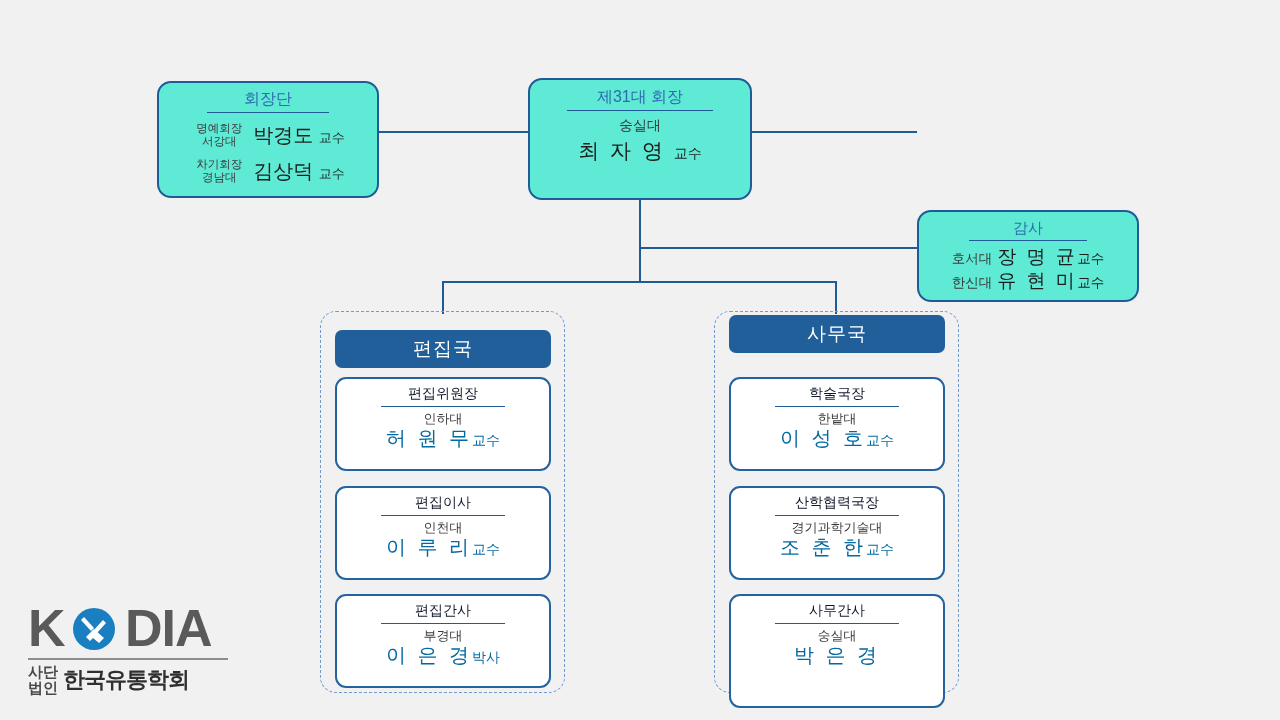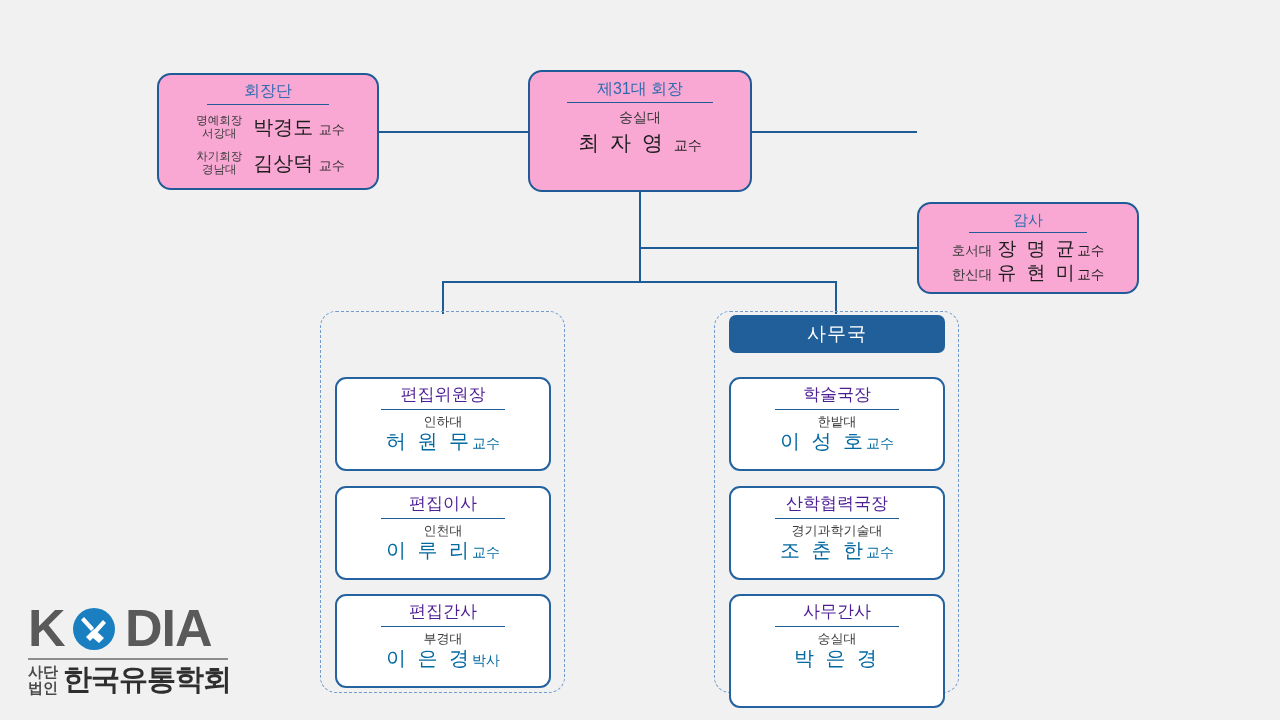--- a/index.html
+++ b/index.html
@@ -19,28 +19,29 @@
     text-align:center;
     font-size:25px;
     color:#2e5f98;
     letter-spacing:.5px;
     white-space:nowrap;
   }
 
   
   .node{
     position:absolute;
-    background:#f9a8d4;
+    background:#5eead4;
     border:2.2px solid #1f5b96;
     border-radius:14px;
     box-sizing:border-box;
     display:flex;
     flex-direction:column;
     align-items:center;
     justify-content:flex-start;
+    margin-top:8px;
   }
   .node .hd{
     font-size:15px;
     color:#2e6bb0;
     line-height:1;
     white-space:nowrap;
   }
   .node .rule{
     height:0;
     border-top:1.6px solid #1f5b96;
@@ -117,21 +118,21 @@
     white-space:nowrap;
   }
   .member{
     position:absolute;
     background:#ffffff;
     border:2.2px solid #2563a0;
     border-radius:11px;
     box-sizing:border-box;
     display:flex;flex-direction:column;align-items:center;padding-top:7px;
   }
-  .member .m-role{font-size:17px;color:#4c1d95;line-height:1;white-space:nowrap;}
+  .member .m-role{font-size:14px;color:#0f172a;line-height:1;white-space:nowrap;}
   .member .m-rule{height:0;border-top:1.5px solid #1f5b96;margin:6px 0 5px 0;width:124px;}
   .member .m-univ{font-size:13px;color:#3a3a3a;line-height:1.1;white-space:nowrap;}
   .member .m-name{font-size:20px;color:#0369a1;letter-spacing:3px;line-height:1.25;white-space:nowrap;}
   .member .m-name .suffix{font-size:14px;letter-spacing:0;}
 
   
   #logo{position:absolute;left:28px;top:602px;width:208px;height:92px;}
   .logo-top{position:relative;height:52px;}
   .logo-k{
     position:absolute;left:0;top:0;
@@ -144,21 +145,21 @@
     line-height:52px;letter-spacing:-1px;
   }
   .logo-globe{
     position:absolute;left:44px;top:5px;width:44px;height:44px;
   }
   .logo-bar{position:absolute;left:0;top:56px;width:200px;height:2px;background:#8d8d8d;}
   .logo-bottom{position:absolute;left:0;top:62px;display:flex;align-items:center;gap:5px;}
   .logo-sdl{
     font-size:15px;font-weight:bold;color:#4a4a4a;line-height:1.05;text-align:center;
   }
-  .logo-name{font-size:29px;font-weight:bold;color:#2f2f2f;letter-spacing:-1px;line-height:1;white-space:nowrap;text-align:center;}
+  .logo-name{font-size:22px;font-weight:bold;color:#2f2f2f;letter-spacing:-1px;line-height:1;white-space:nowrap;text-align:center;}
 </style>
 </head>
 <body>
 
 <div id="stage">
 
 
   <div class="ln" style="left:379px;top:131px;width:149px;height:2.4px;"></div>
 
   <div class="ln" style="left:752px;top:131px;width:165px;height:2.4px;"></div>
@@ -219,20 +220,21 @@
     </div>
     <div class="aud-row">
       <span class="aud-univ">한신대</span>
       <span class="aud-name">
         <span>유 현 미</span><span class="suffix">교수</span>
       </span>
     </div>
   </div>
 
   <div class="group" style="left:320px;top:311px;width:245px;height:382px;"></div>
+  <div class="group-head" style="left:335px;top:330px;width:216px;height:38px;">편집국</div>
 
   <div class="member" style="left:335px;top:377px;width:216px;height:94px;">
     <div class="m-role">편집위원장</div>
     <div class="m-rule"></div>
     <div class="m-univ">인하대</div>
     <div class="m-name">
       <span>허 원 무</span><span class="suffix">교수</span>
     </div>
   </div>
 

